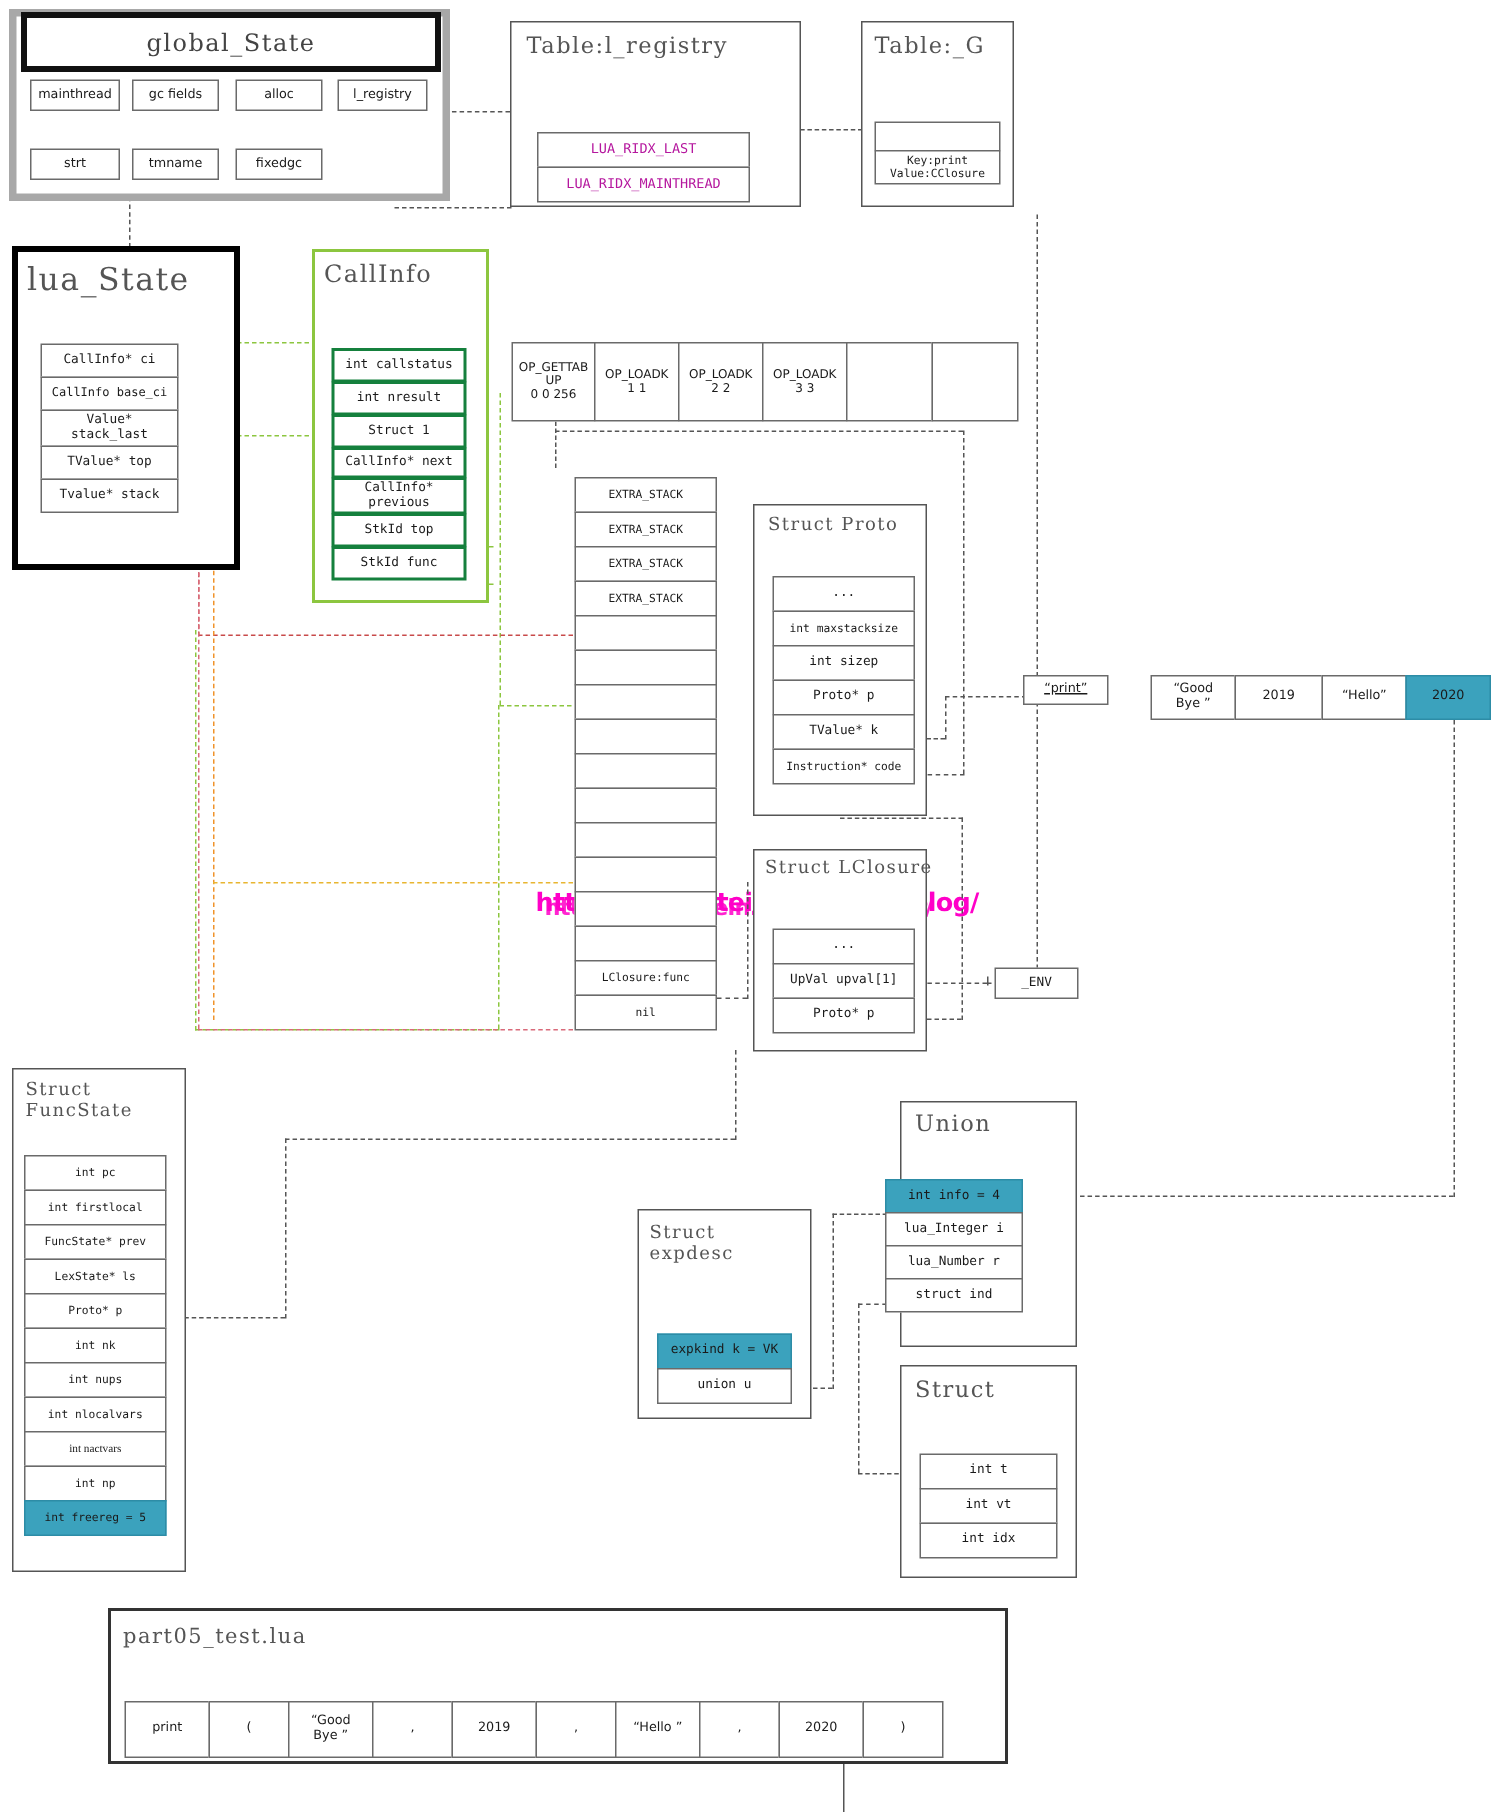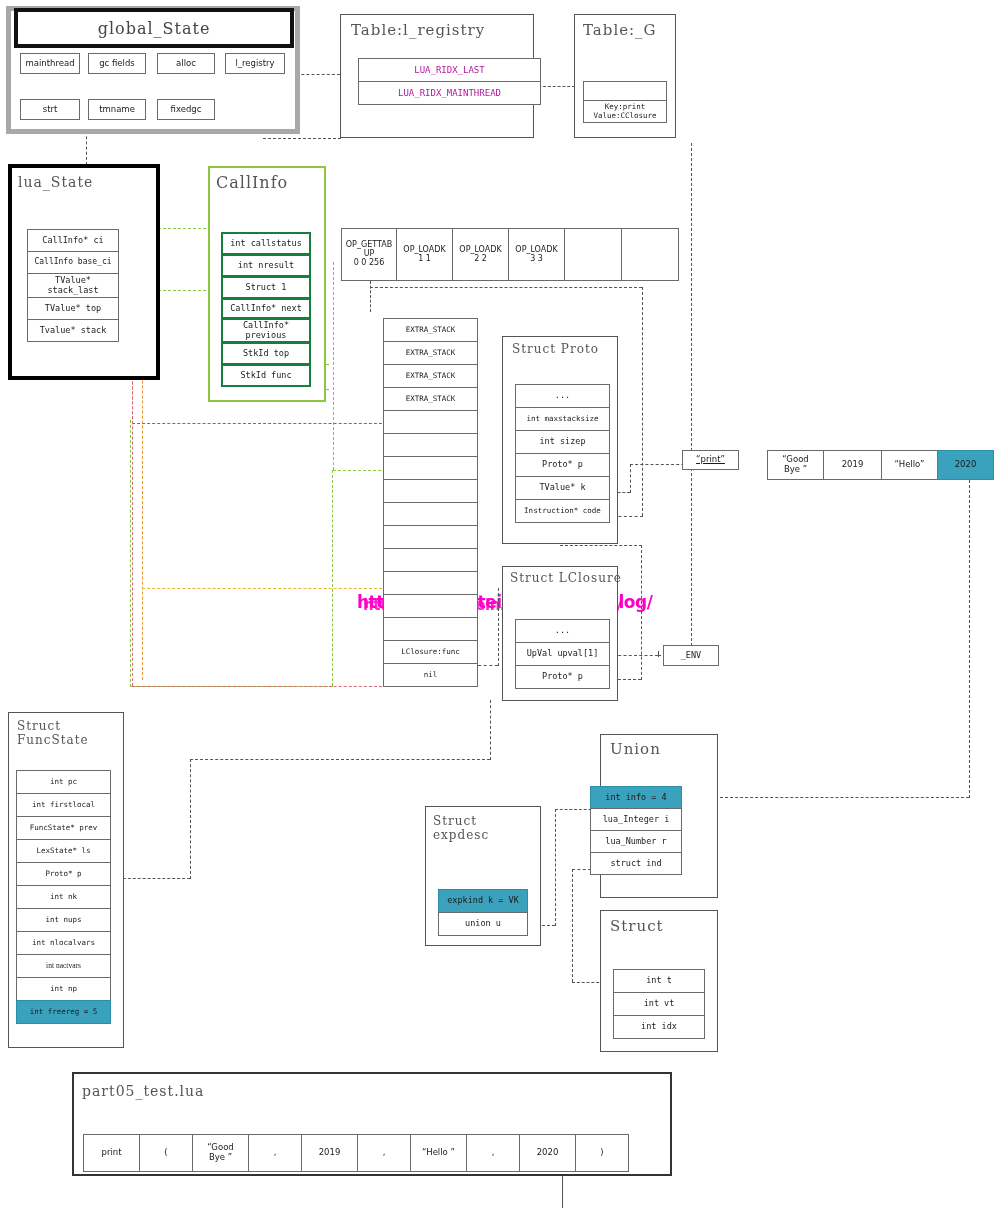--- a/index.html
+++ b/index.html
@@ -174,39 +174,39 @@
 <div class="cell sans" style="left:20px; top:53px; width:60px; height:21px;">mainthread</div>
 <div class="cell sans" style="left:88px; top:53px; width:58px; height:21px;">gc fields</div>
 <div class="cell sans" style="left:157px; top:53px; width:58px; height:21px;">alloc</div>
 <div class="cell sans" style="left:225px; top:53px; width:60px; height:21px;">l_registry</div>
 <div class="cell sans" style="left:20px; top:99px; width:60px; height:21px;">strt</div>
 <div class="cell sans" style="left:88px; top:99px; width:58px; height:21px;">tmname</div>
 <div class="cell sans" style="left:157px; top:99px; width:58px; height:21px;">fixedgc</div>
 
 <div class="outerbox" style="left:340px; top:14px; width:194px; height:124px;"></div>
 <div class="boxtitle" style="left:351px; top:22px; font-size:15px;">Table:l_registry</div>
-<div class="stackcol" style="left:358px; top:58px; width:183px;">
+<div class="stackcol" style="left:358px; top:88px; width:142px;">
   <div class="cell magenta" style="height:24px;">LUA_RIDX_LAST</div>
   <div class="cell magenta" style="height:24px; margin-top:-1px;">LUA_RIDX_MAINTHREAD</div>
 </div>
 
 <div class="outerbox" style="left:574px; top:14px; width:102px; height:124px;"></div>
 <div class="boxtitle" style="left:583px; top:22px; font-size:15px;">Table:_G</div>
 <div class="stackcol" style="left:583px; top:81px; width:84px;">
   <div class="cell" style="height:20px;"></div>
   <div class="cell" style="height:23px; margin-top:-1px; font-size:7.5px;">Key:print
 Value:CClosure</div>
 </div>
 
 <div class="outerbox thick" style="left:8px; top:164px; width:152px; height:216px;"></div>
-<div class="boxtitle" style="left:18px; top:174px; font-size:14px;">lua_State</div>
+<div class="boxtitle" style="left:18px; top:174px; font-size:21px;">lua_State</div>
 <div class="stackcol" style="left:27px; top:229px; width:92px;">
   <div class="cell" style="height:23px;">CallInfo* ci</div>
   <div class="cell" style="height:23px; margin-top:-1px; font-size:8px;">CallInfo base_ci</div>
-  <div class="cell" style="height:25px; margin-top:-1px;">TValue*
+  <div class="cell" style="height:25px; margin-top:-1px;">Value*
 stack_last</div>
   <div class="cell" style="height:23px; margin-top:-1px;">TValue* top</div>
   <div class="cell" style="height:23px; margin-top:-1px;">Tvalue* stack</div>
 </div>
 
 <div class="outerbox green" style="left:208px; top:166px; width:118px; height:236px;"></div>
 <div class="boxtitle" style="left:216px; top:174px; font-size:16px;">CallInfo</div>
 <div class="stackcol" style="left:221px; top:232px; width:90px;">
   <div class="cell green" style="height:23px;">int callstatus</div>
   <div class="cell green" style="height:23px; margin-top:-1px;">int nresult</div>

